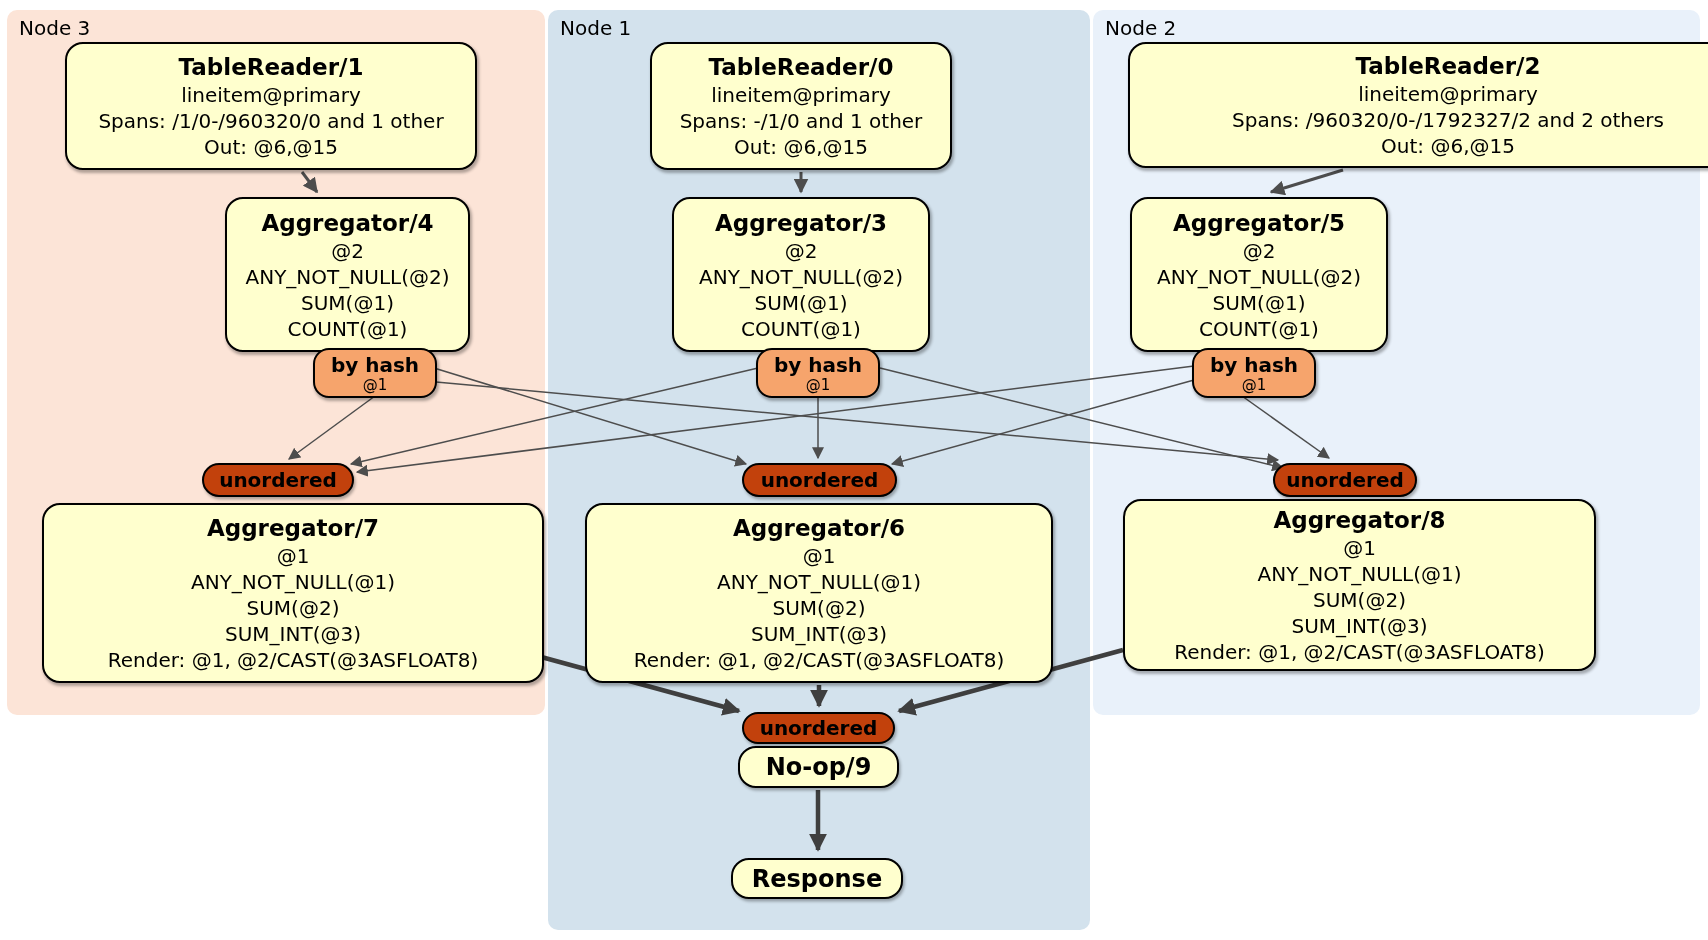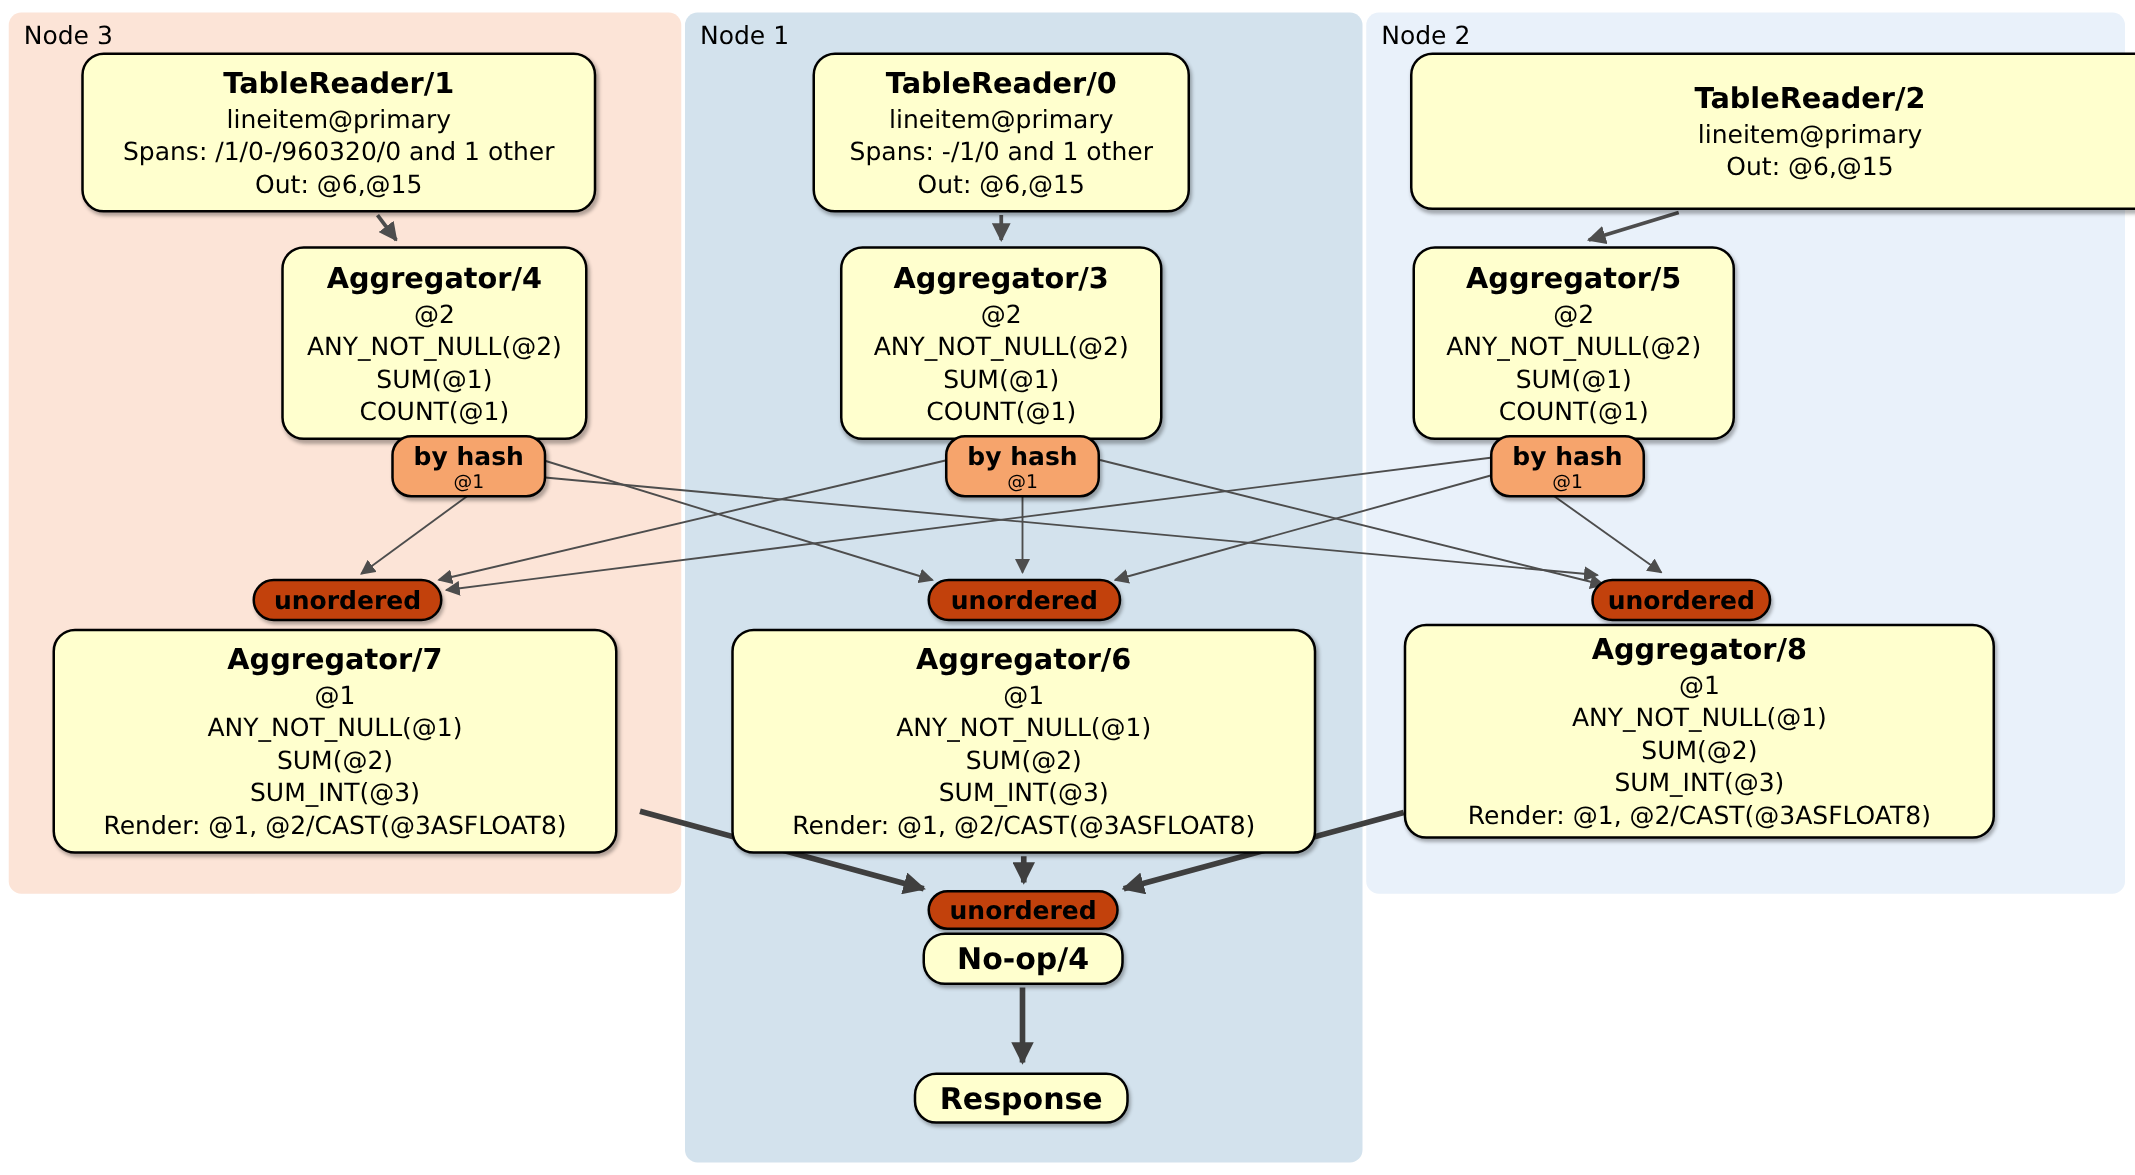--- a/index.html
+++ b/index.html
@@ -77,20 +77,21 @@
     </div>
     <div class="node box" style="left: 650px; top: 42px; width: 302px; height: 128px;">
       <div class="node-title">TableReader/0</div>
       <div class="node-line">lineitem@primary</div>
       <div class="node-line">Spans: -/1/0 and 1 other</div>
       <div class="node-line">Out: @6,@15</div>
     </div>
     <div class="node box" style="left: 1128px; top: 42px; width: 640px; height: 126px;">
       <div class="node-title">TableReader/2</div>
       <div class="node-line">lineitem@primary</div>
+      <div class="node-line">Spans: /960320/0-/1792327/2 and 2 others</div>
       <div class="node-line">Out: @6,@15</div>
     </div>
     <div class="node box" style="left: 225px; top: 197px; width: 245px; height: 155px;">
       <div class="node-title">Aggregator/4</div>
       <div class="node-line">@2</div>
       <div class="node-line">ANY_NOT_NULL(@2)</div>
       <div class="node-line">SUM(@1)</div>
       <div class="node-line">COUNT(@1)</div>
     </div>
     <div class="node box" style="left: 672px; top: 197px; width: 258px; height: 155px;">
@@ -121,21 +122,21 @@
     </div>
     <div class="node sync" style="left: 202px; top: 463px; width: 152px; height: 34px;">
       <div class="sync-label">unordered</div>
     </div>
     <div class="node sync" style="left: 742px; top: 463px; width: 155px; height: 34px;">
       <div class="sync-label">unordered</div>
     </div>
     <div class="node sync" style="left: 1273px; top: 463px; width: 144px; height: 34px;">
       <div class="sync-label">unordered</div>
     </div>
-    <div class="node box" style="left: 42px; top: 503px; width: 452px; height: 180px;">
+    <div class="node box" style="left: 42px; top: 503px; width: 502px; height: 180px;">
       <div class="node-title">Aggregator/7</div>
       <div class="node-line">@1</div>
       <div class="node-line">ANY_NOT_NULL(@1)</div>
       <div class="node-line">SUM(@2)</div>
       <div class="node-line">SUM_INT(@3)</div>
       <div class="node-line">Render: @1, @2/CAST(@3ASFLOAT8)</div>
     </div>
     <div class="node box" style="left: 585px; top: 503px; width: 468px; height: 180px; align-items: center;">
       <div class="node-title">Aggregator/6</div>
       <div class="node-line">@1</div>
@@ -149,18 +150,18 @@
       <div class="node-line">@1</div>
       <div class="node-line">ANY_NOT_NULL(@1)</div>
       <div class="node-line">SUM(@2)</div>
       <div class="node-line">SUM_INT(@3)</div>
       <div class="node-line">Render: @1, @2/CAST(@3ASFLOAT8)</div>
     </div>
     <div class="node sync" style="left: 742px; top: 712px; width: 153px; height: 32px;">
       <div class="sync-label">unordered</div>
     </div>
     <div class="node plain" style="left: 738px; top: 746px; width: 161px; height: 42px;">
-      <div class="node-title">No-op/4</div>
+      <div class="node-title">No-op/9</div>
     </div>
     <div class="node plain" style="left: 731px; top: 858px; width: 172px; height: 41px;">
       <div class="node-title">Response</div>
     </div>
   </div>
 
 </body></html>

